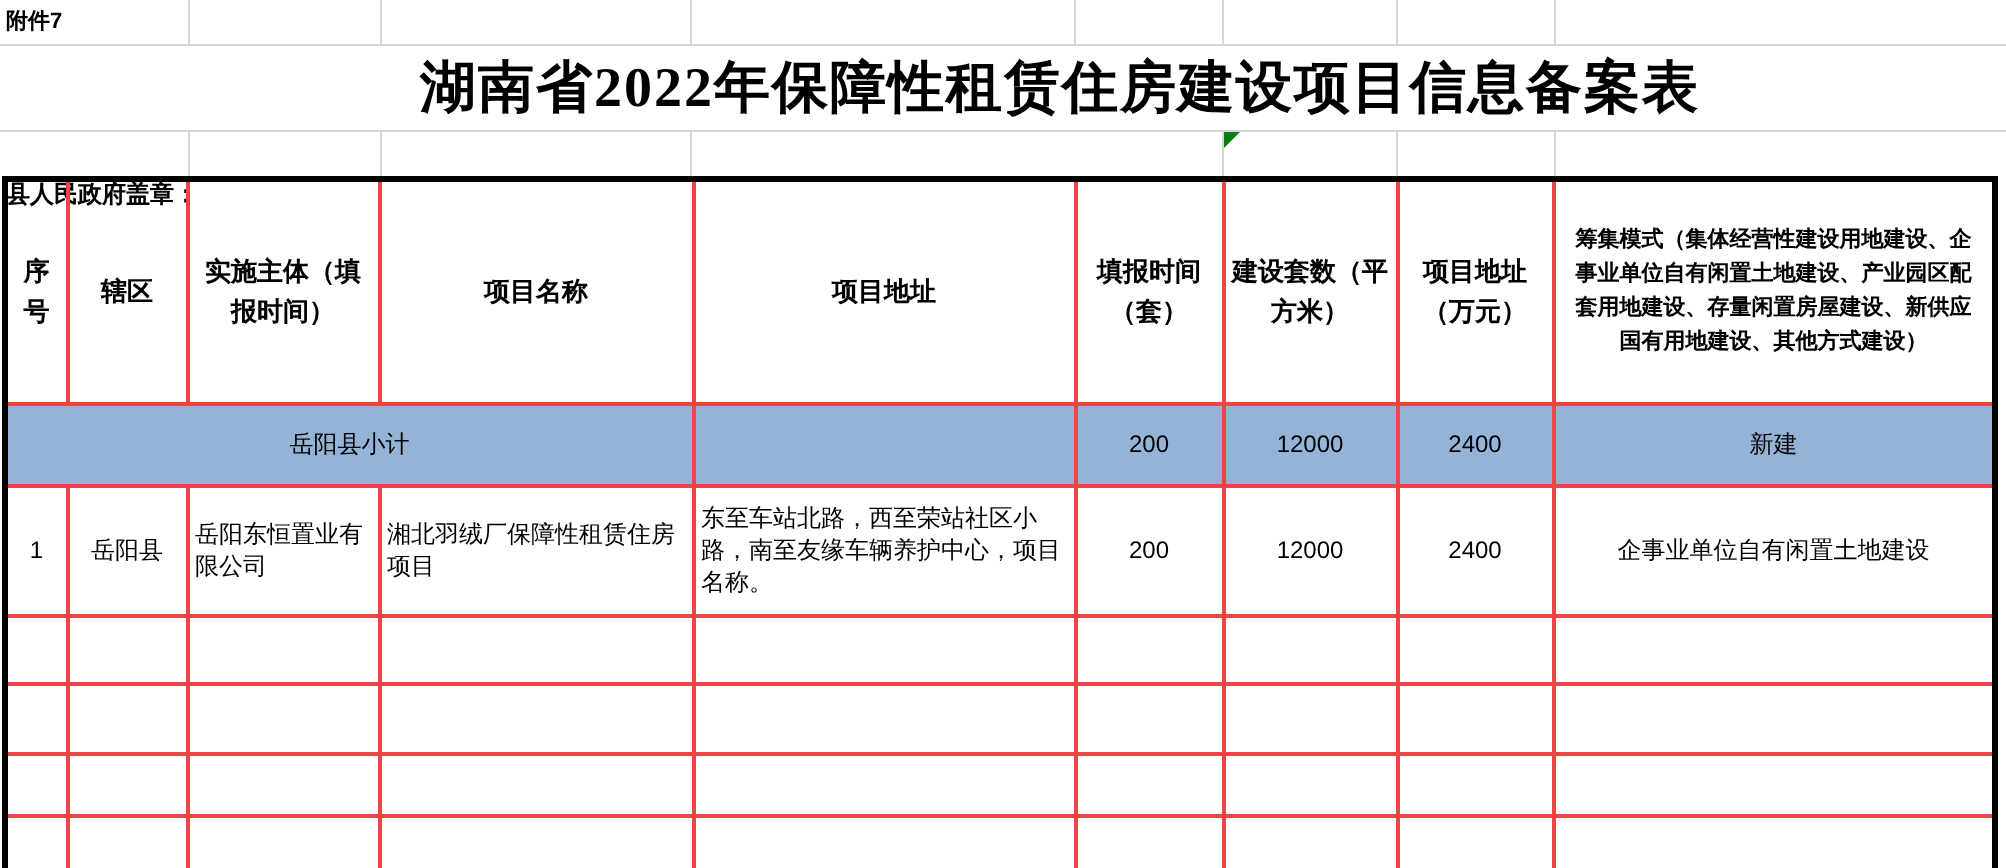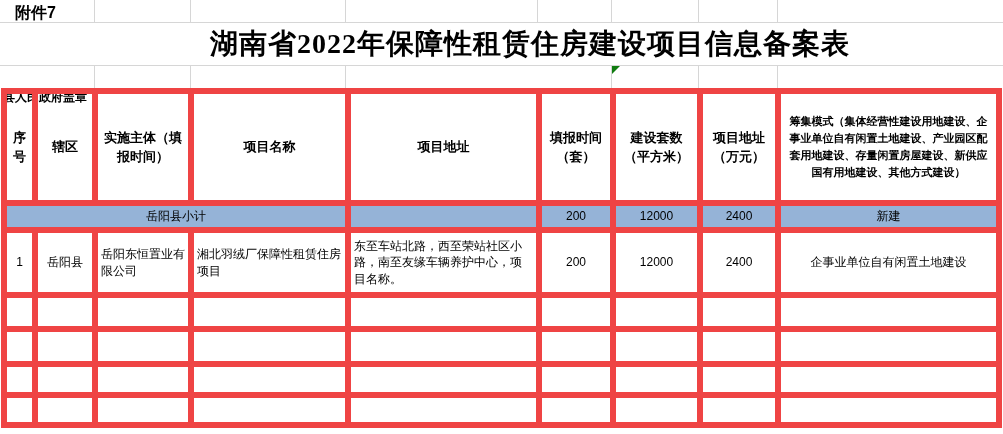--- a/index.html
+++ b/index.html
@@ -5,21 +5,21 @@
   html,body{margin:0;padding:0;}
   .sheet{
     position:relative; width:1003px; height:434px; background:#ffffff;
     font-family:"Liberation Sans", sans-serif; color:#000; overflow:hidden;
   }
   .gridline{position:absolute; background:#d6d6d6;}
   .gv{width:1px;}
   .gh{height:1px; left:0; width:1003px;}
 
   .attachment{
-    position:absolute; left:3px; top:3px; font-size:16px; font-weight:bold;margin-left:12px;
+    position:absolute; left:3px; top:3px; font-size:11px; font-weight:bold;
   }
   .title{
     position:absolute; left:55px; top:25px; width:950px; text-align:center;
     font-family:"Liberation Serif", serif; font-size:28px; font-weight:600;
     letter-spacing:1px; white-space:nowrap;
   }
   .seal{
     position:absolute; left:3px; top:68px; font-size:12px; font-weight:bold;margin-top:21px;
   }
   .report-time{
@@ -29,21 +29,21 @@
     position:absolute; left:612px; top:66px; width:0; height:0;
     border-top:8px solid #107c10; border-right:8px solid transparent;
   }
 
   table.main{
     position:absolute; left:1px; top:88px;
     border-collapse:collapse; table-layout:fixed; width:996px;
     border:3px solid #000;
   }
   table.main td{
-    border:6px solid #ef4444; font-size:12px; vertical-align:middle;
+    border:2px solid #ef4444; font-size:12px; vertical-align:middle;
     padding:1px 3px; overflow:hidden; line-height:1.35;
   }
   tr.hdr td{font-weight:bold; text-align:center; font-size:13px; line-height:1.5;}
   tr.hdr td.mode-hdr{font-size:11px; line-height:1.55; padding:0 5px;}
   tr.subtotal td{background:#95b3d7;}
   .center{text-align:center;}
   .left{text-align:left;}
 </style>
 </head>
 <body>
@@ -93,21 +93,21 @@
       <td>辖区</td>
       <td>实施主体（填报时间）</td>
       <td>项目名称</td>
       <td>项目地址</td>
       <td>填报时间（套）</td>
       <td>建设套数（平方米）</td>
       <td>项目地址（万元）</td>
       <td class="mode-hdr">筹集模式（集体经营性建设用地建设、企事业单位自有闲置土地建设、产业园区配套用地建设、存量闲置房屋建设、新供应国有用地建设、其他方式建设）</td>
     </tr>
 
-    <tr class="subtotal" style="height:27px">
+    <tr class="subtotal" style="height:41px">
       <td colspan="4" class="center">岳阳县小计</td>
       <td></td>
       <td class="center">200</td>
       <td class="center">12000</td>
       <td class="center">2400</td>
       <td class="center">新建</td>
     </tr>
 
     <tr style="height:65px">
       <td class="center">1</td>

